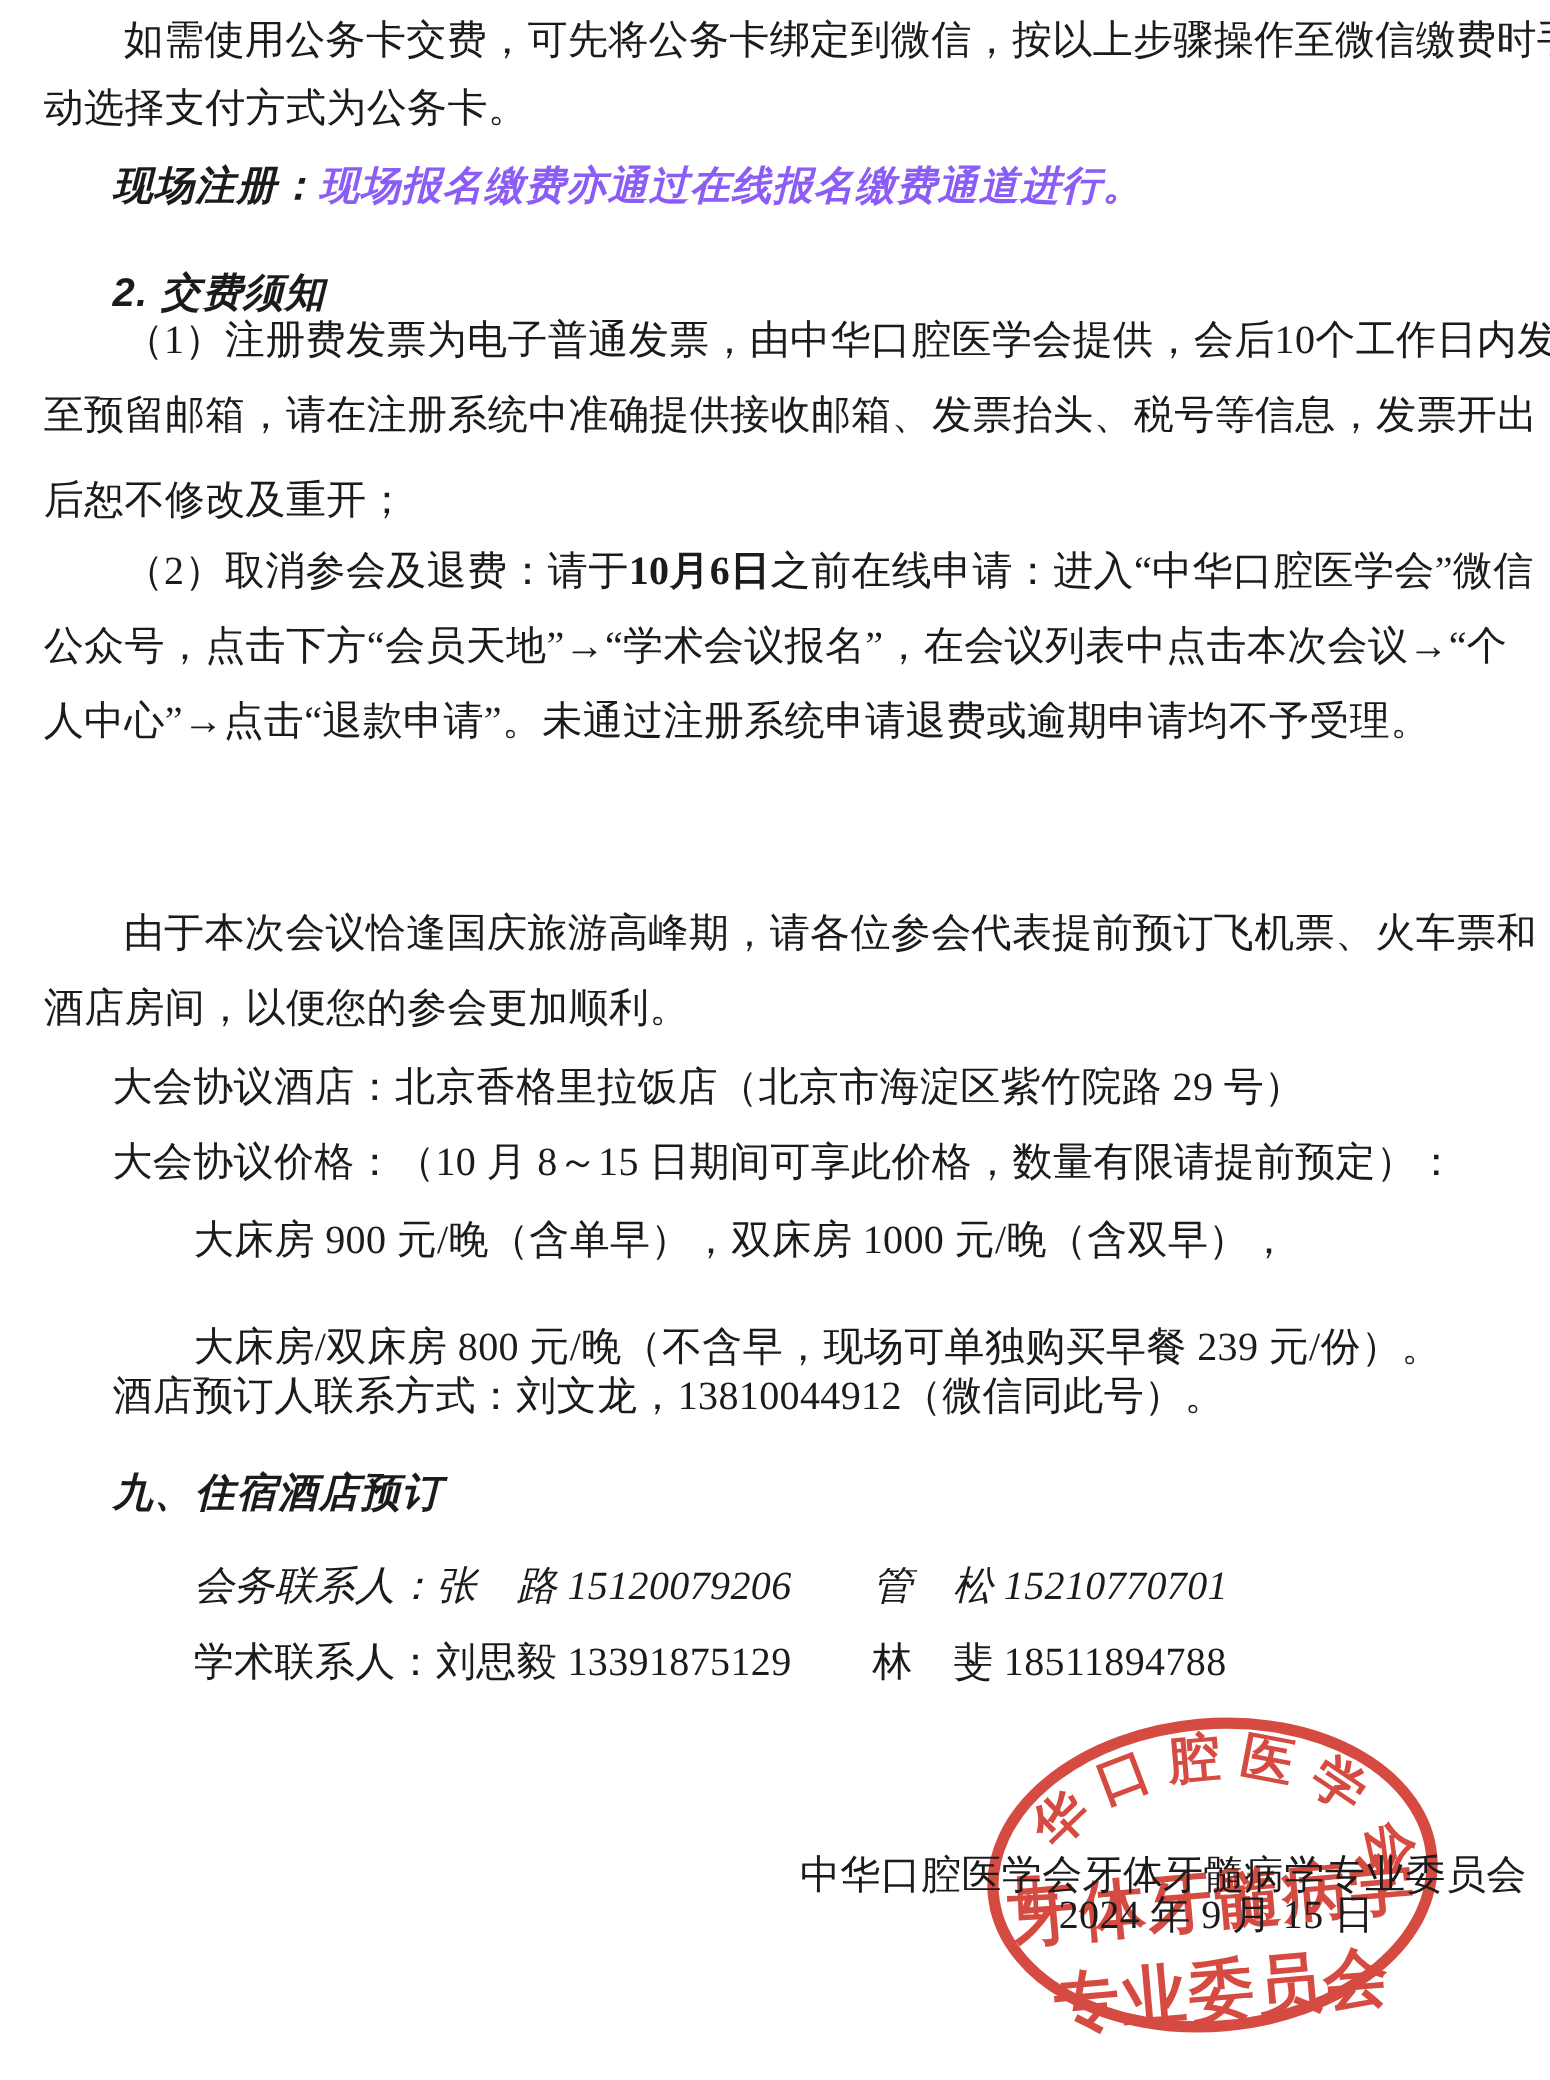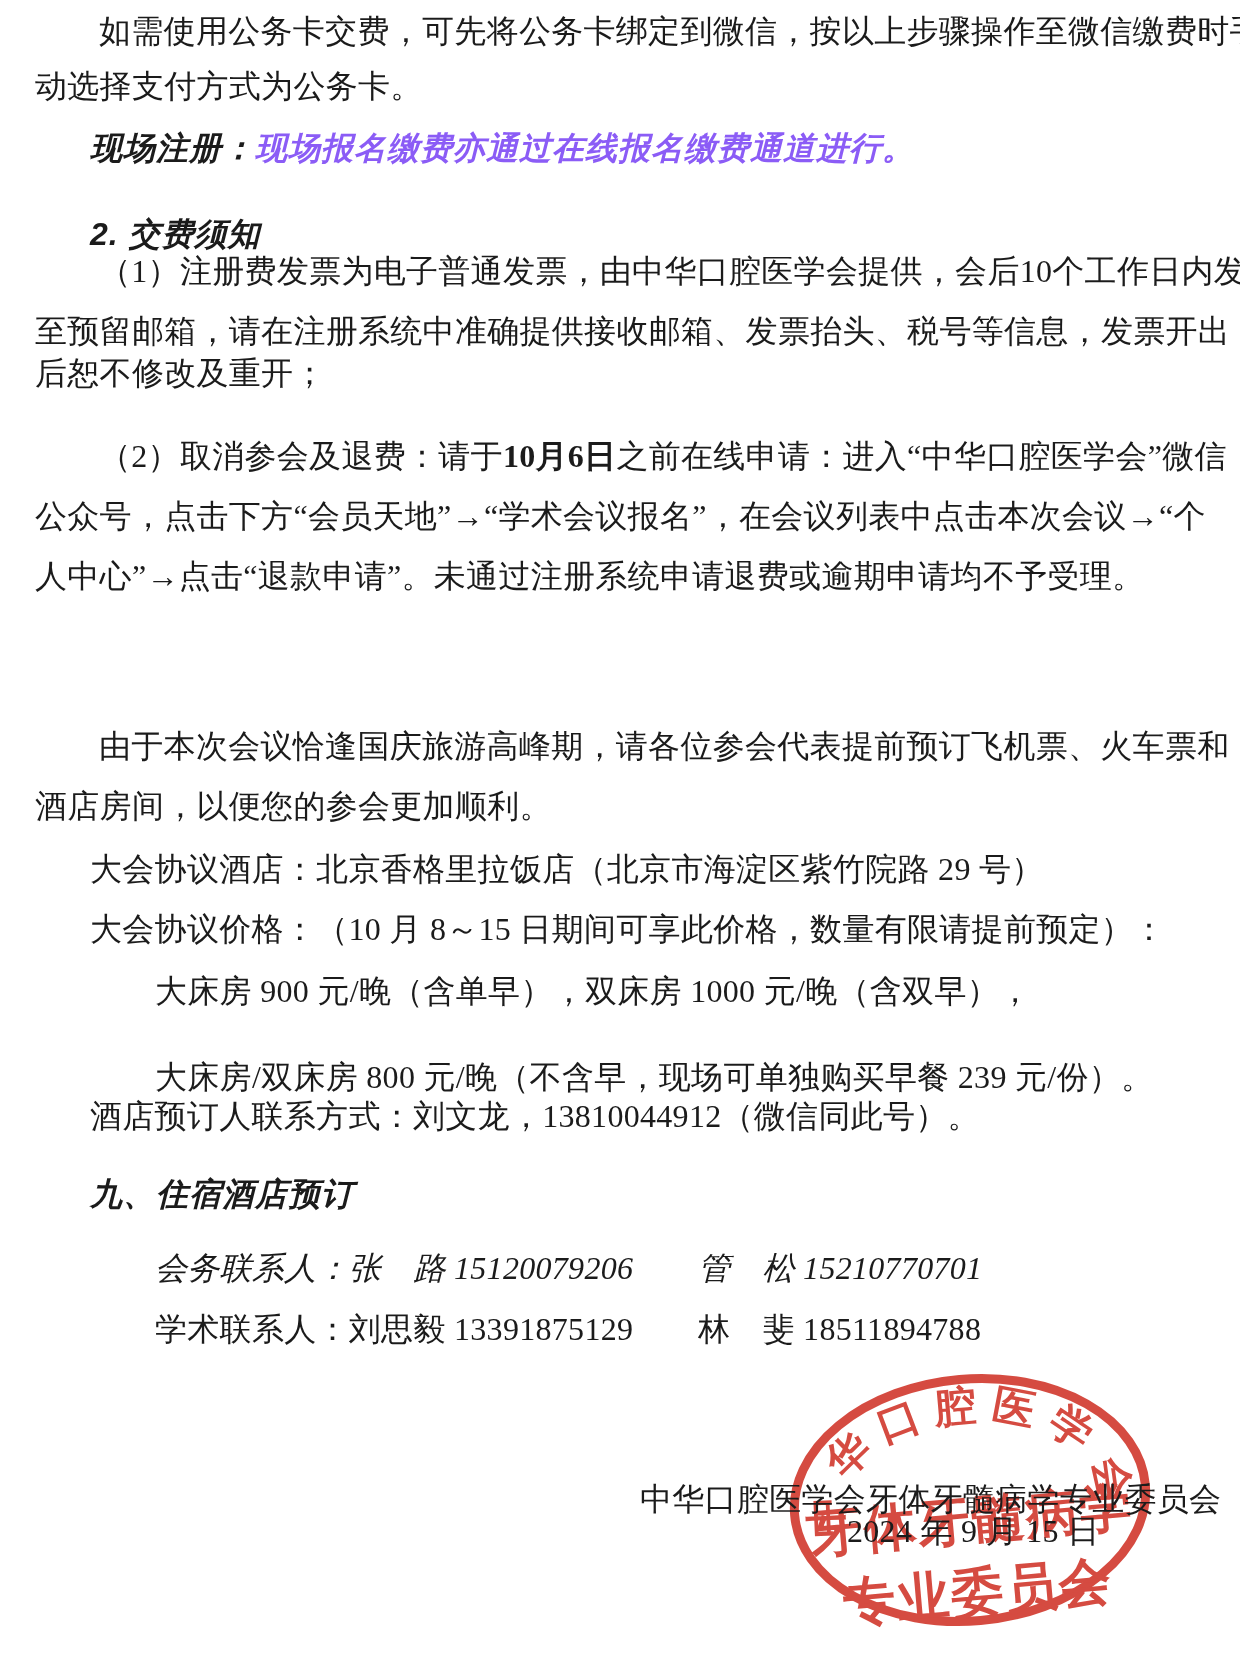--- a/index.html
+++ b/index.html
@@ -36,21 +36,21 @@
   </g>
 </svg>
 
 <div class="doc">
     <div class="line" style="left: 99px; top: 10px;"><span>如需使用公务卡交费，可先将公务卡绑定到微信，按以上步骤操作至微信缴费时手</span></div>
     <div class="line" style="left: 35px; top: 65px;"><span>动选择支付方式为公务卡。</span></div>
     <div class="line" style="left: 90px; top: 127px;"><span class="hei">现场注册：</span><span class="hei red">现场报名缴费亦通过在线报名缴费通道进行。</span></div>
     <div class="line" style="left: 90px; top: 190px; margin-top: 23px;"><span class="hei">2.  交费须知</span></div>
     <div class="line" style="left: 99px; top: 250px;"><span>（1）注册费发票为电子普通发票，由中华口腔医学会提供，会后10个工作日内发</span></div>
     <div class="line" style="left: 35px; top: 310px;"><span>至预留邮箱，请在注册系统中准确提供接收邮箱、发票抬头、税号等信息，发票开出</span></div>
-    <div class="line" style="left: 35px; top: 352px;"><span>后恕不修改及重开；</span></div>
+    <div class="line" style="left: 35px; top: 378px;"><span>后恕不修改及重开；</span></div>
     <div class="line" style="left: 99px; top: 435px;"><span>（2）取消参会及退费：请于</span><span class="b">10月6日</span><span>之前在线申请：进入“中华口腔医学会”微信</span></div>
     <div class="line" style="left: 35px; top: 495px;"><span>公众号，点击下方“会员天地”→“学术会议报名”，在会议列表中点击本次会议→“个</span></div>
     <div class="line" style="left: 35px; top: 555px;"><span>人中心”→点击“退款申请”。未通过注册系统申请退费或逾期申请均不予受理。</span></div>
     <div class="line" style="left: 99px; top: 725px;"><span>由于本次会议恰逢国庆旅游高峰期，请各位参会代表提前预订飞机票、火车票和</span></div>
     <div class="line" style="left: 35px; top: 785px;"><span>酒店房间，以便您的参会更加顺利。</span></div>
     <div class="line" style="left: 90px; top: 848px;"><span>大会协议酒店：北京香格里拉饭店（北京市海淀区紫竹院路 29 号）</span></div>
     <div class="line" style="left: 90px; top: 908px;"><span>大会协议价格：（10 月 8～15 日期间可享此价格，数量有限请提前预定）：</span></div>
     <div class="line" style="left: 155px; top: 970px;"><span>大床房 900 元/晚（含单早），双床房 1000 元/晚（含双早），</span></div>
     <div class="line" style="left: 155px; top: 1032px; margin-top: 24px;"><span>大床房/双床房 800 元/晚（不含早，现场可单独购买早餐 239 元/份）。</span></div>
     <div class="line" style="left: 90px; top: 1095px;"><span>酒店预订人联系方式：刘文龙，13810044912（微信同此号）。</span></div>

